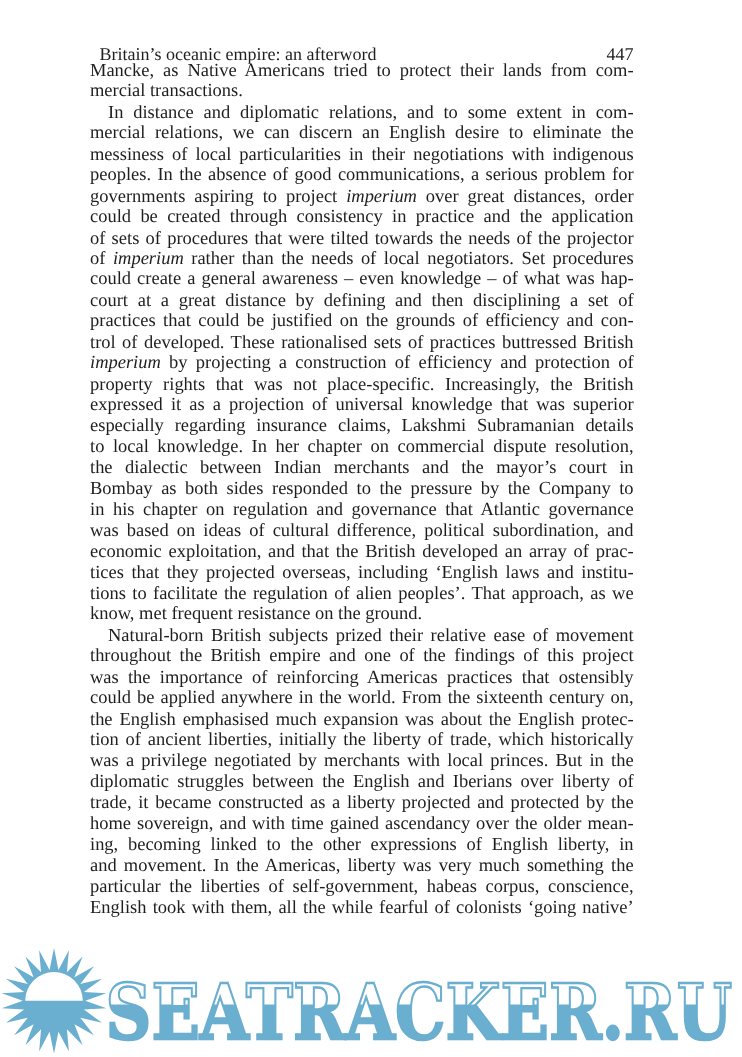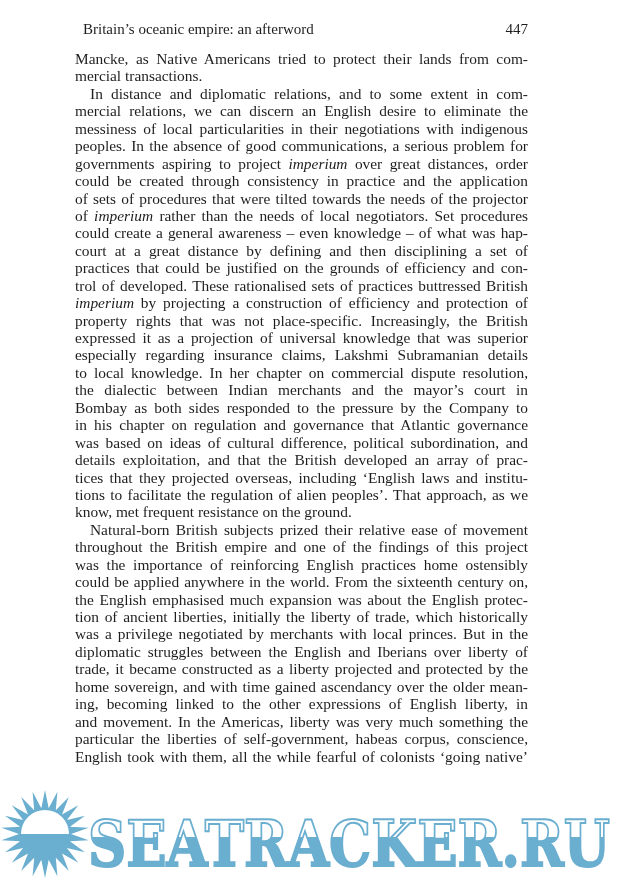--- a/index.html
+++ b/index.html
@@ -1,21 +1,21 @@
 <!DOCTYPE html>
 <html><head>
 <meta charset="utf-8">
 <style>
   html, body { margin: 0; padding: 0; }
   body {
     width: 618px; height: 881px; background: #ffffff; position: relative; overflow: hidden;
     font-family: "Liberation Serif", "DejaVu Serif", serif; color: #1e1e1e;
   }
   .running-head {
-    position: absolute; top: 19px; left: 75px; width: 453px; height: 20px;
+    position: absolute; top: 36px; left: 75px; width: 453px; height: 20px;
     font-size: 15px; line-height: 20px;
   }
   .running-head .title { position: absolute; left: 8px; top: 0; white-space: nowrap; }
   .running-head .pageno { position: absolute; right: 0; top: 0; }
   .body-text {
     position: absolute; top: 50px; left: 75px; width: 453px;
     font-size: 15.4px;
   }
   .line {
     display: block; height: 17.45px; line-height: 17.45px; white-space: nowrap;
@@ -54,27 +54,27 @@
     <span class="line">trol of developed. These rationalised sets of practices buttressed British</span>
     <span class="line"><i>imperium</i><span> by projecting a construction of efficiency and protection of</span></span>
     <span class="line">property rights that was not place-specific. Increasingly, the British</span>
     <span class="line">expressed it as a projection of universal knowledge that was superior</span>
     <span class="line">especially regarding insurance claims, Lakshmi Subramanian details</span>
     <span class="line">to local knowledge. In her chapter on commercial dispute resolution,</span>
     <span class="line">the dialectic between Indian merchants and the mayor’s court in</span>
     <span class="line">Bombay as both sides responded to the pressure by the Company to</span>
     <span class="line">in his chapter on regulation and governance that Atlantic governance</span>
     <span class="line">was based on ideas of cultural difference, political subordination, and</span>
-    <span class="line">details exploitation, and that the British developed an array of prac-</span>
+    <span class="line">economic exploitation, and that the British developed an array of prac-</span>
     <span class="line">tices that they projected overseas, including ‘English laws and institu-</span>
     <span class="line">tions to facilitate the regulation of alien peoples’. That approach, as we</span>
     <span class="line last">know, met frequent resistance on the ground.</span>
     <span class="line indent">Natural-born British subjects prized their relative ease of movement</span>
     <span class="line">throughout the British empire and one of the findings of this project</span>
-    <span class="line">was the importance of reinforcing English practices home ostensibly</span>
+    <span class="line">was the importance of reinforcing Americas practices that ostensibly</span>
     <span class="line">could be applied anywhere in the world. From the sixteenth century on,</span>
     <span class="line">the English emphasised much expansion was about the English protec-</span>
     <span class="line">tion of ancient liberties, initially the liberty of trade, which historically</span>
     <span class="line">was a privilege negotiated by merchants with local princes. But in the</span>
     <span class="line">diplomatic struggles between the English and Iberians over liberty of</span>
     <span class="line">trade, it became constructed as a liberty projected and protected by the</span>
     <span class="line">home sovereign, and with time gained ascendancy over the older mean-</span>
     <span class="line">ing, becoming linked to the other expressions of English liberty, in</span>
     <span class="line">and movement. In the Americas, liberty was very much something the</span>
     <span class="line">particular the liberties of self-government, habeas corpus, conscience,</span>

